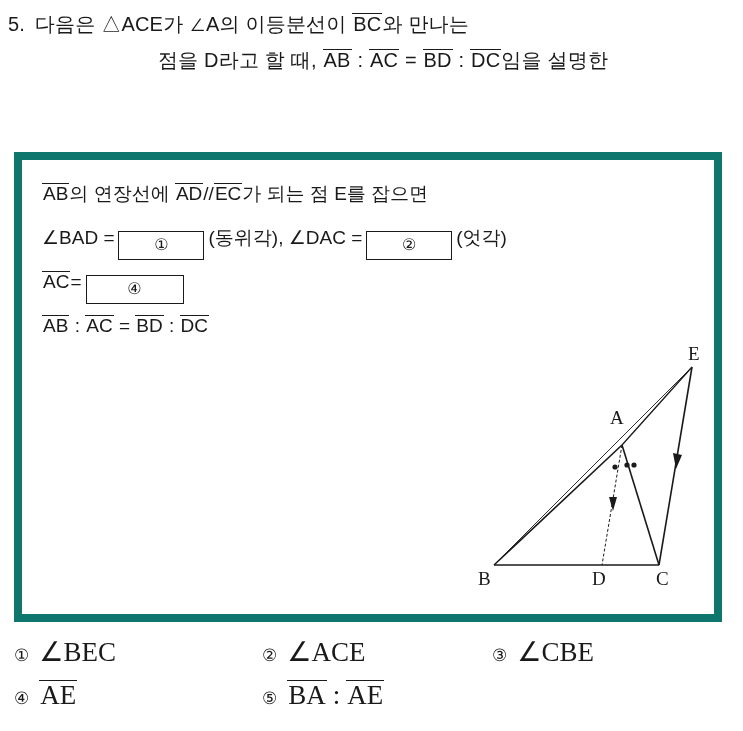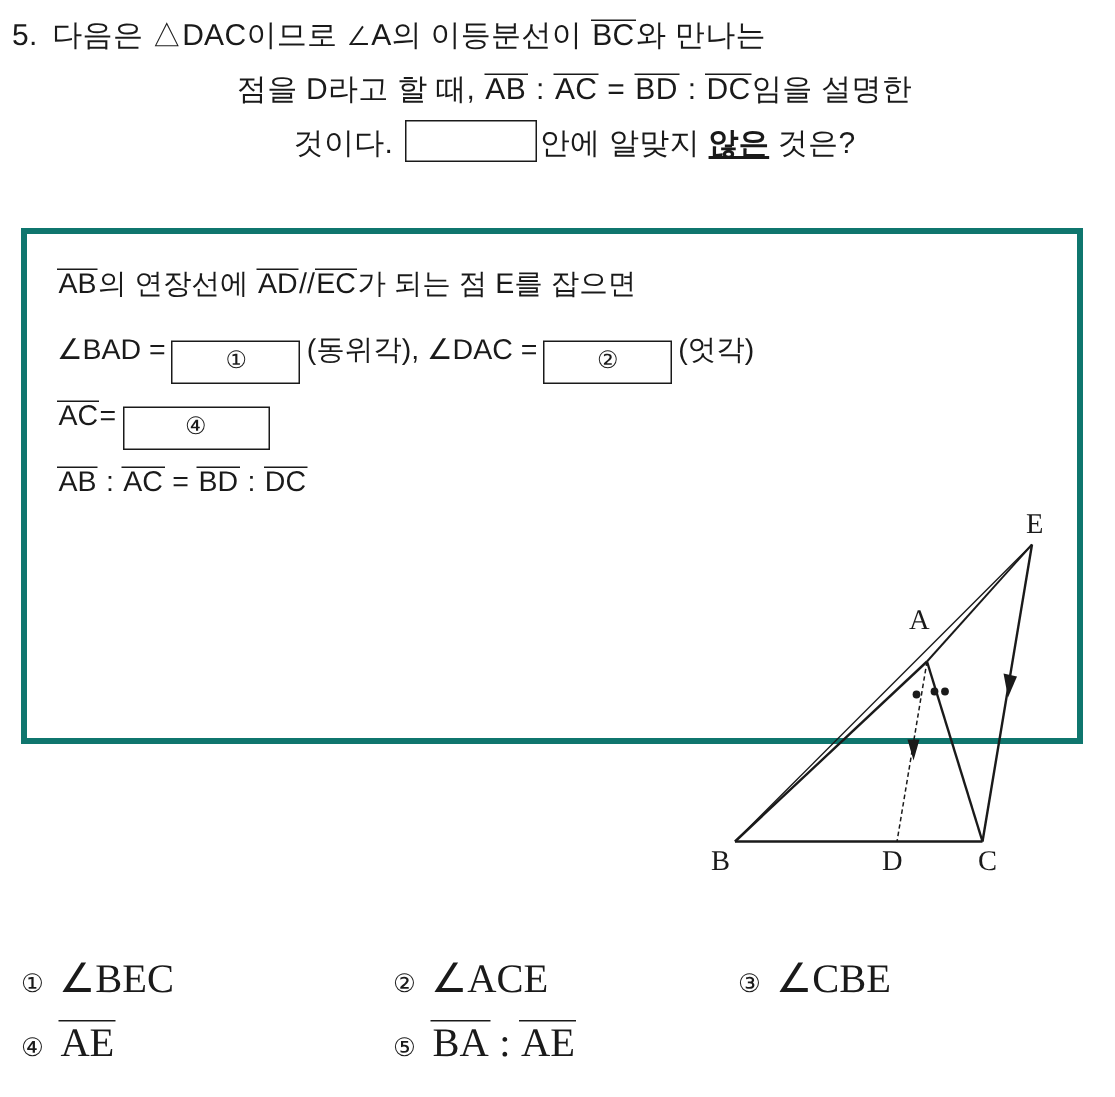--- a/index.html
+++ b/index.html
@@ -63,22 +63,22 @@
     margin: 0 2px;
     background: #fff;
   }
 
   
   .frame {
     position: absolute;
     left: 14px;
     top: 152px;
     width: 708px;
-    height: 344px;
-    border: 4px solid #0f766e;
+    height: 470px;
+    border: 8px solid #0f766e;
     box-sizing: border-box;
   }
 
   .body-lines {
     position: absolute;
     left: 20px;
     top: 12px;
     width: 520px;
     font-size: 19px;
     line-height: 44px;
@@ -150,42 +150,36 @@
 </style>
 </head>
 <body>
 
 <div class="page">
 
   <div class="stem">
     <span class="ln">
       <span class="qnum">5.</span>
       <span>다음은</span>
-      <span>△DAC이므로</span>
+      <span>△ACE가</span>
       <span>∠A의</span>
       <span>이등분선이</span>
       <span class="ovl">BC</span><span>와 만나는</span>
     </span>
     <span class="ln indent">
       <span>점을</span>
       <span>D라고 할 때,</span>
       <span class="ovl">AB</span>
       <span>:</span>
       <span class="ovl">AC</span>
       <span>=</span>
       <span class="ovl">BD</span>
       <span>:</span>
       <span class="ovl">DC</span><span>임을 설명한</span>
     </span>
-    <span class="ln indent">
-      <span>것이다.</span>
-      <span class="blankbox"></span><span>안에 알맞지</span>
-      <span class="uline">않은</span>
-      <span>것은?</span>
-    </span>
   </div>
 
   <div class="frame">
 
     <div class="body-lines">
       <span class="ln">
         <span class="ovl">AB</span><span>의 연장선에</span>
         <span class="ovl">AD</span><span>//</span><span class="ovl">EC</span><span>가 되는 점 E를 잡으면</span>
       </span>
 

